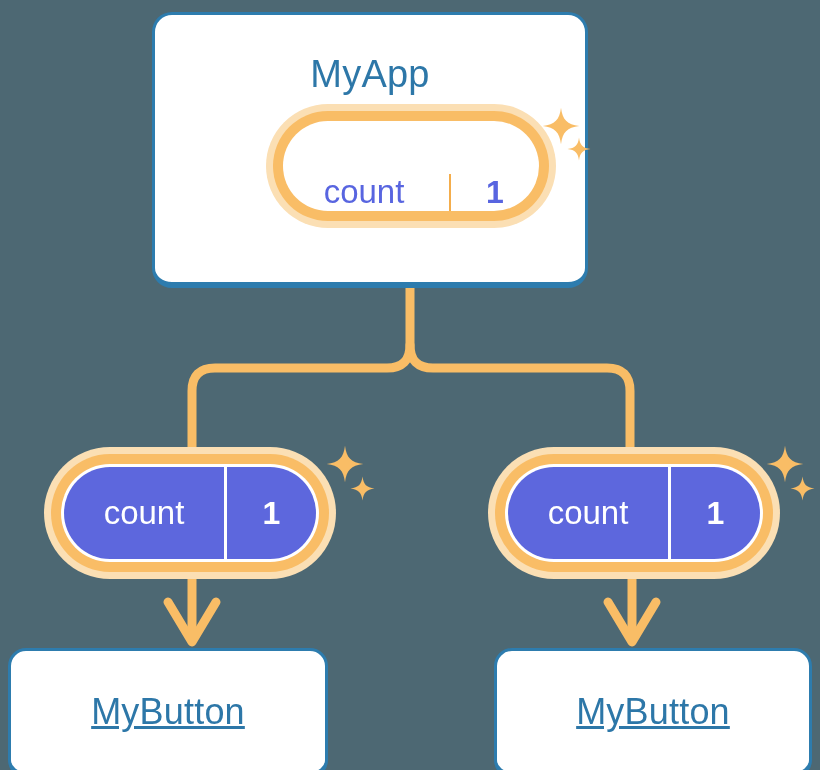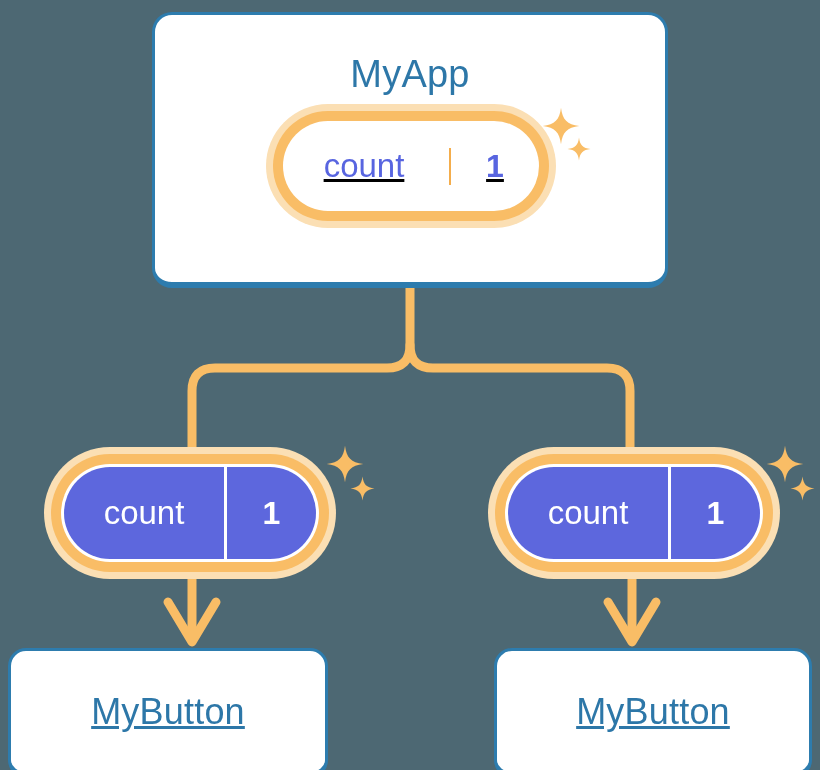--- a/index.html
+++ b/index.html
@@ -39,21 +39,21 @@
     background: #ffffff;
     border: 3px solid #2d7cae;
     border-bottom-width: 6px;
     border-radius: 16px;
     box-sizing: border-box;
   }
 
   #app-card {
     left: 152px;
     top: 12px;
-    width: 516px;
+    width: 436px;
     height: 276px;
     border-radius: 20px;
   }
 
   .card-title {
     position: absolute;
     left: 0;
     right: 0;
     text-align: center;
     color: #2d77a8;
@@ -114,23 +114,22 @@
   }
   
   .pill-body {
     position: absolute;
     left: 17px;
     top: 17px;
     right: 17px;
     bottom: 17px;
     border-radius: 999px;
     display: flex;
-    align-items: center;
+    align-items: flex-end;
     overflow: hidden;
-    text-decoration: underline;
   }
 
   .pill-key, .pill-val {
     display: flex;
     align-items: center;
     justify-content: center;
     box-sizing: border-box;
   }
   .pill-key {
     flex: 1 1 auto;

